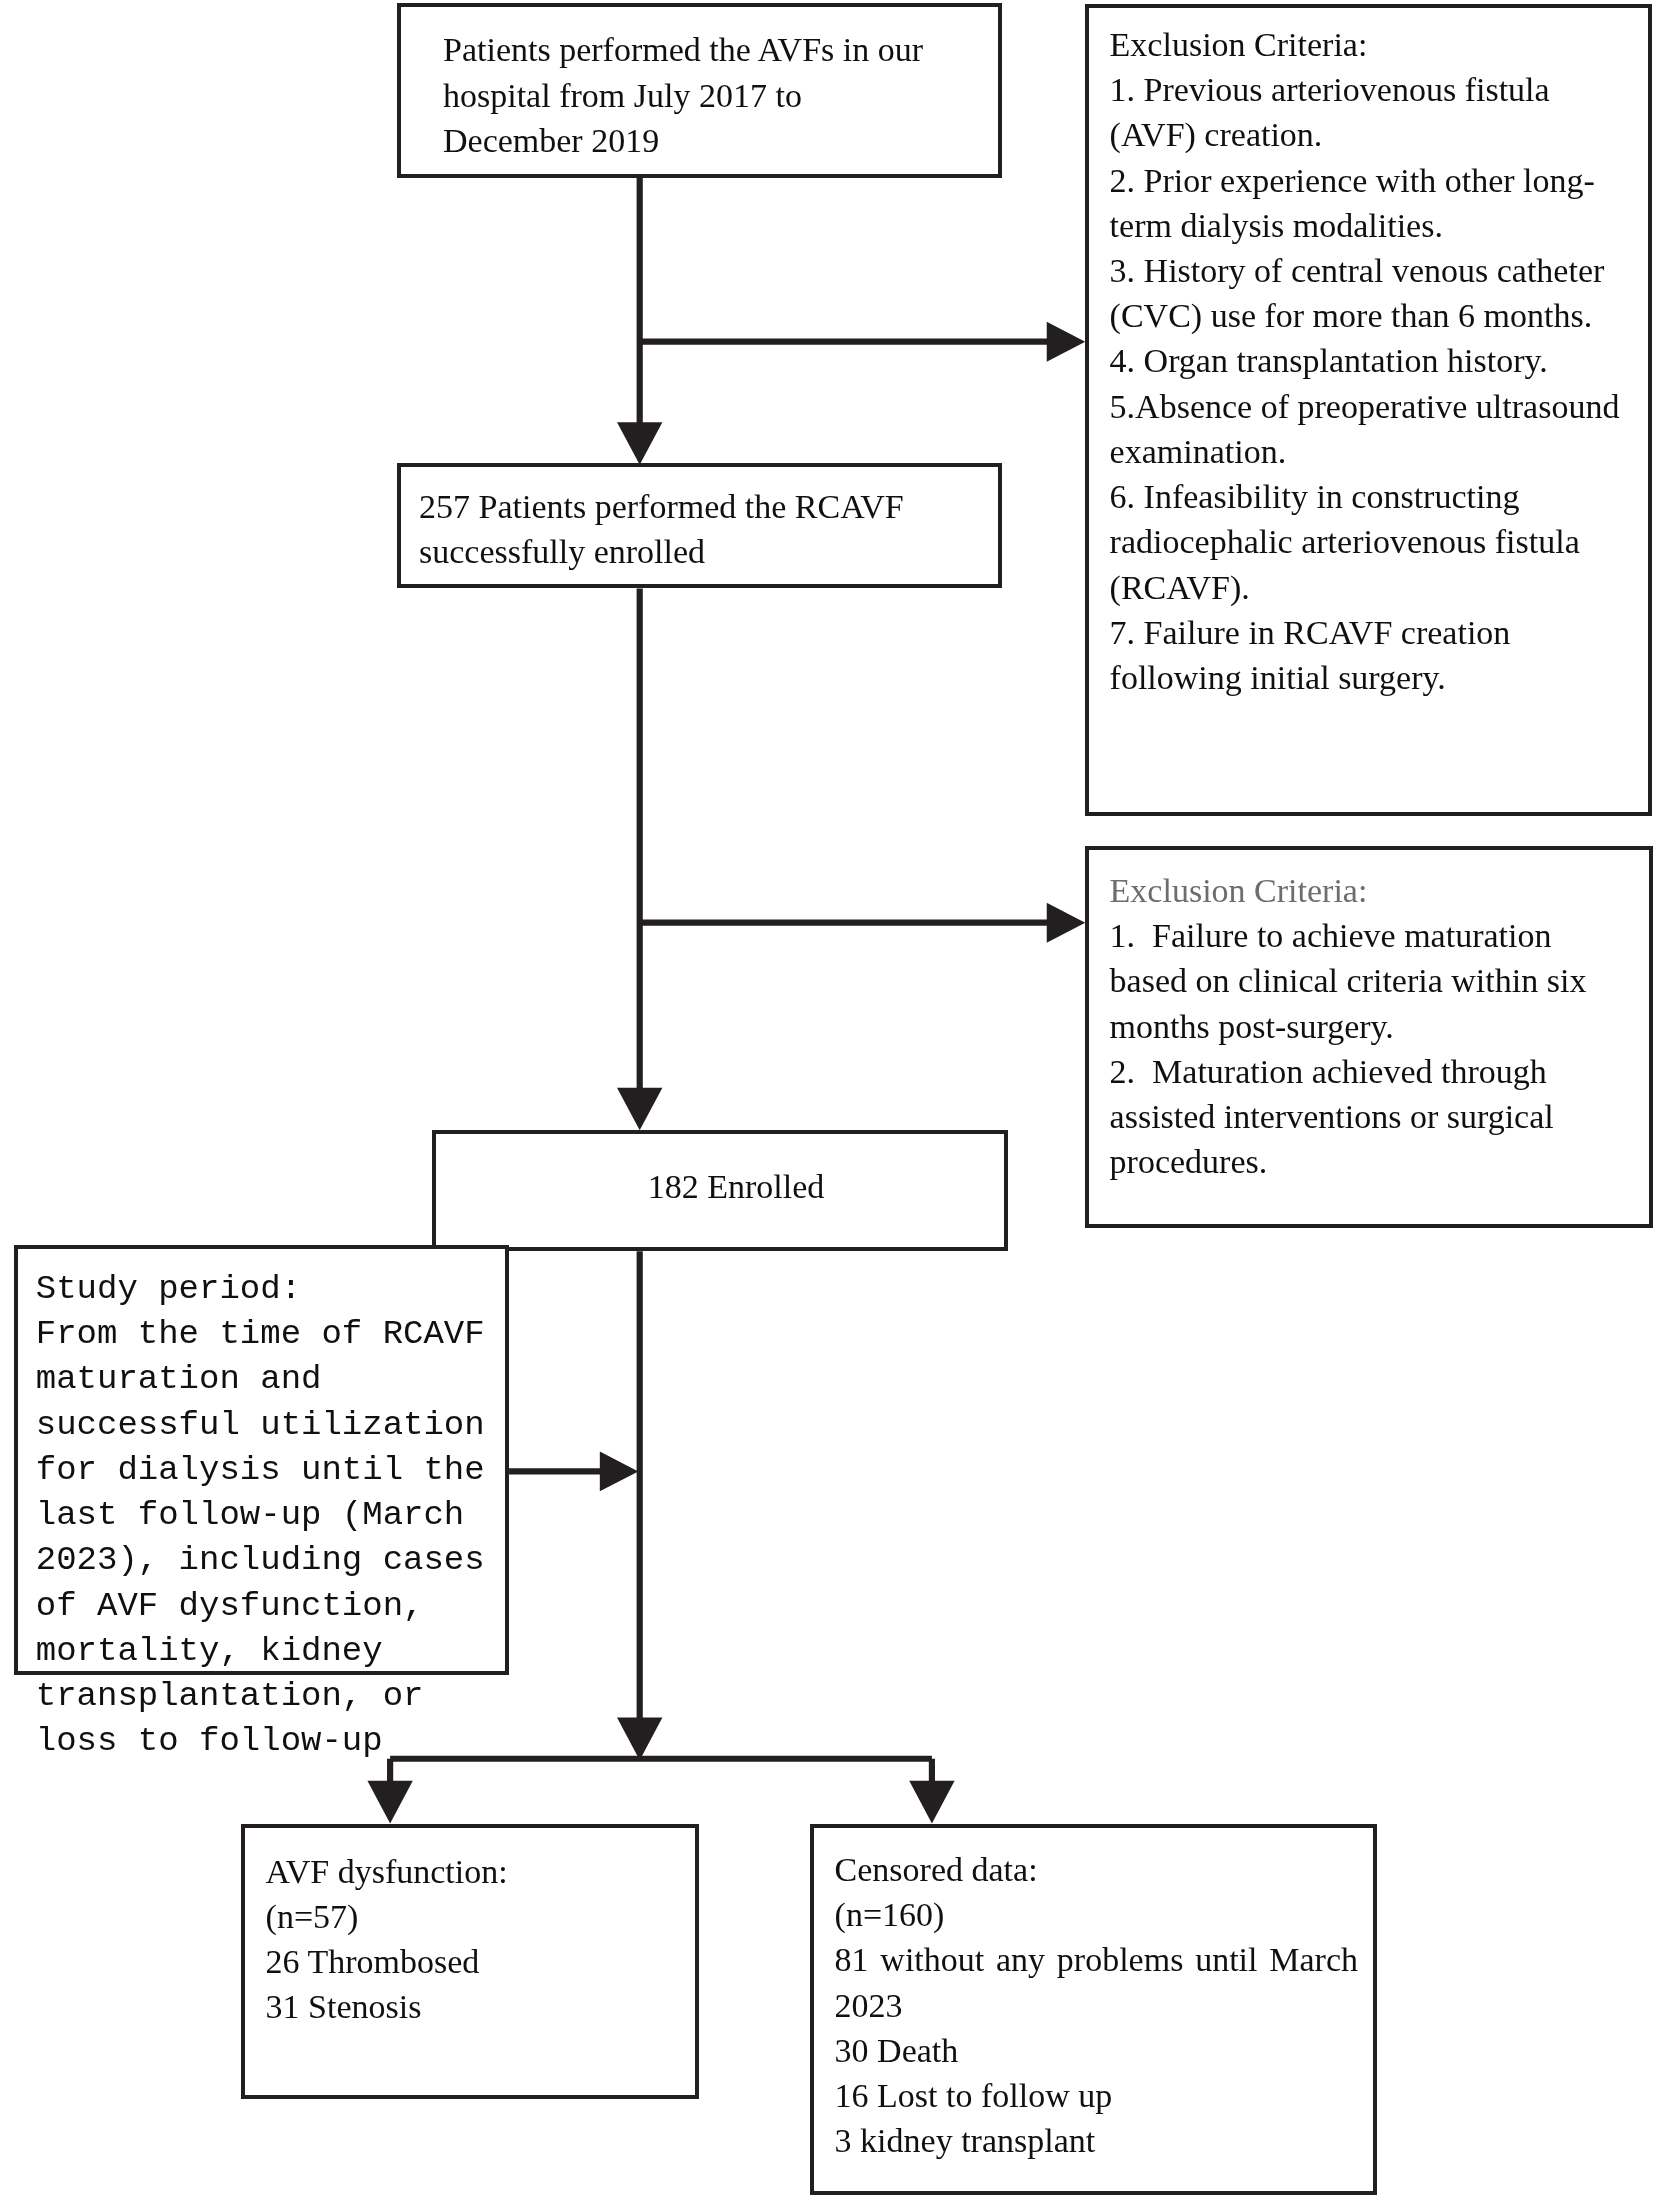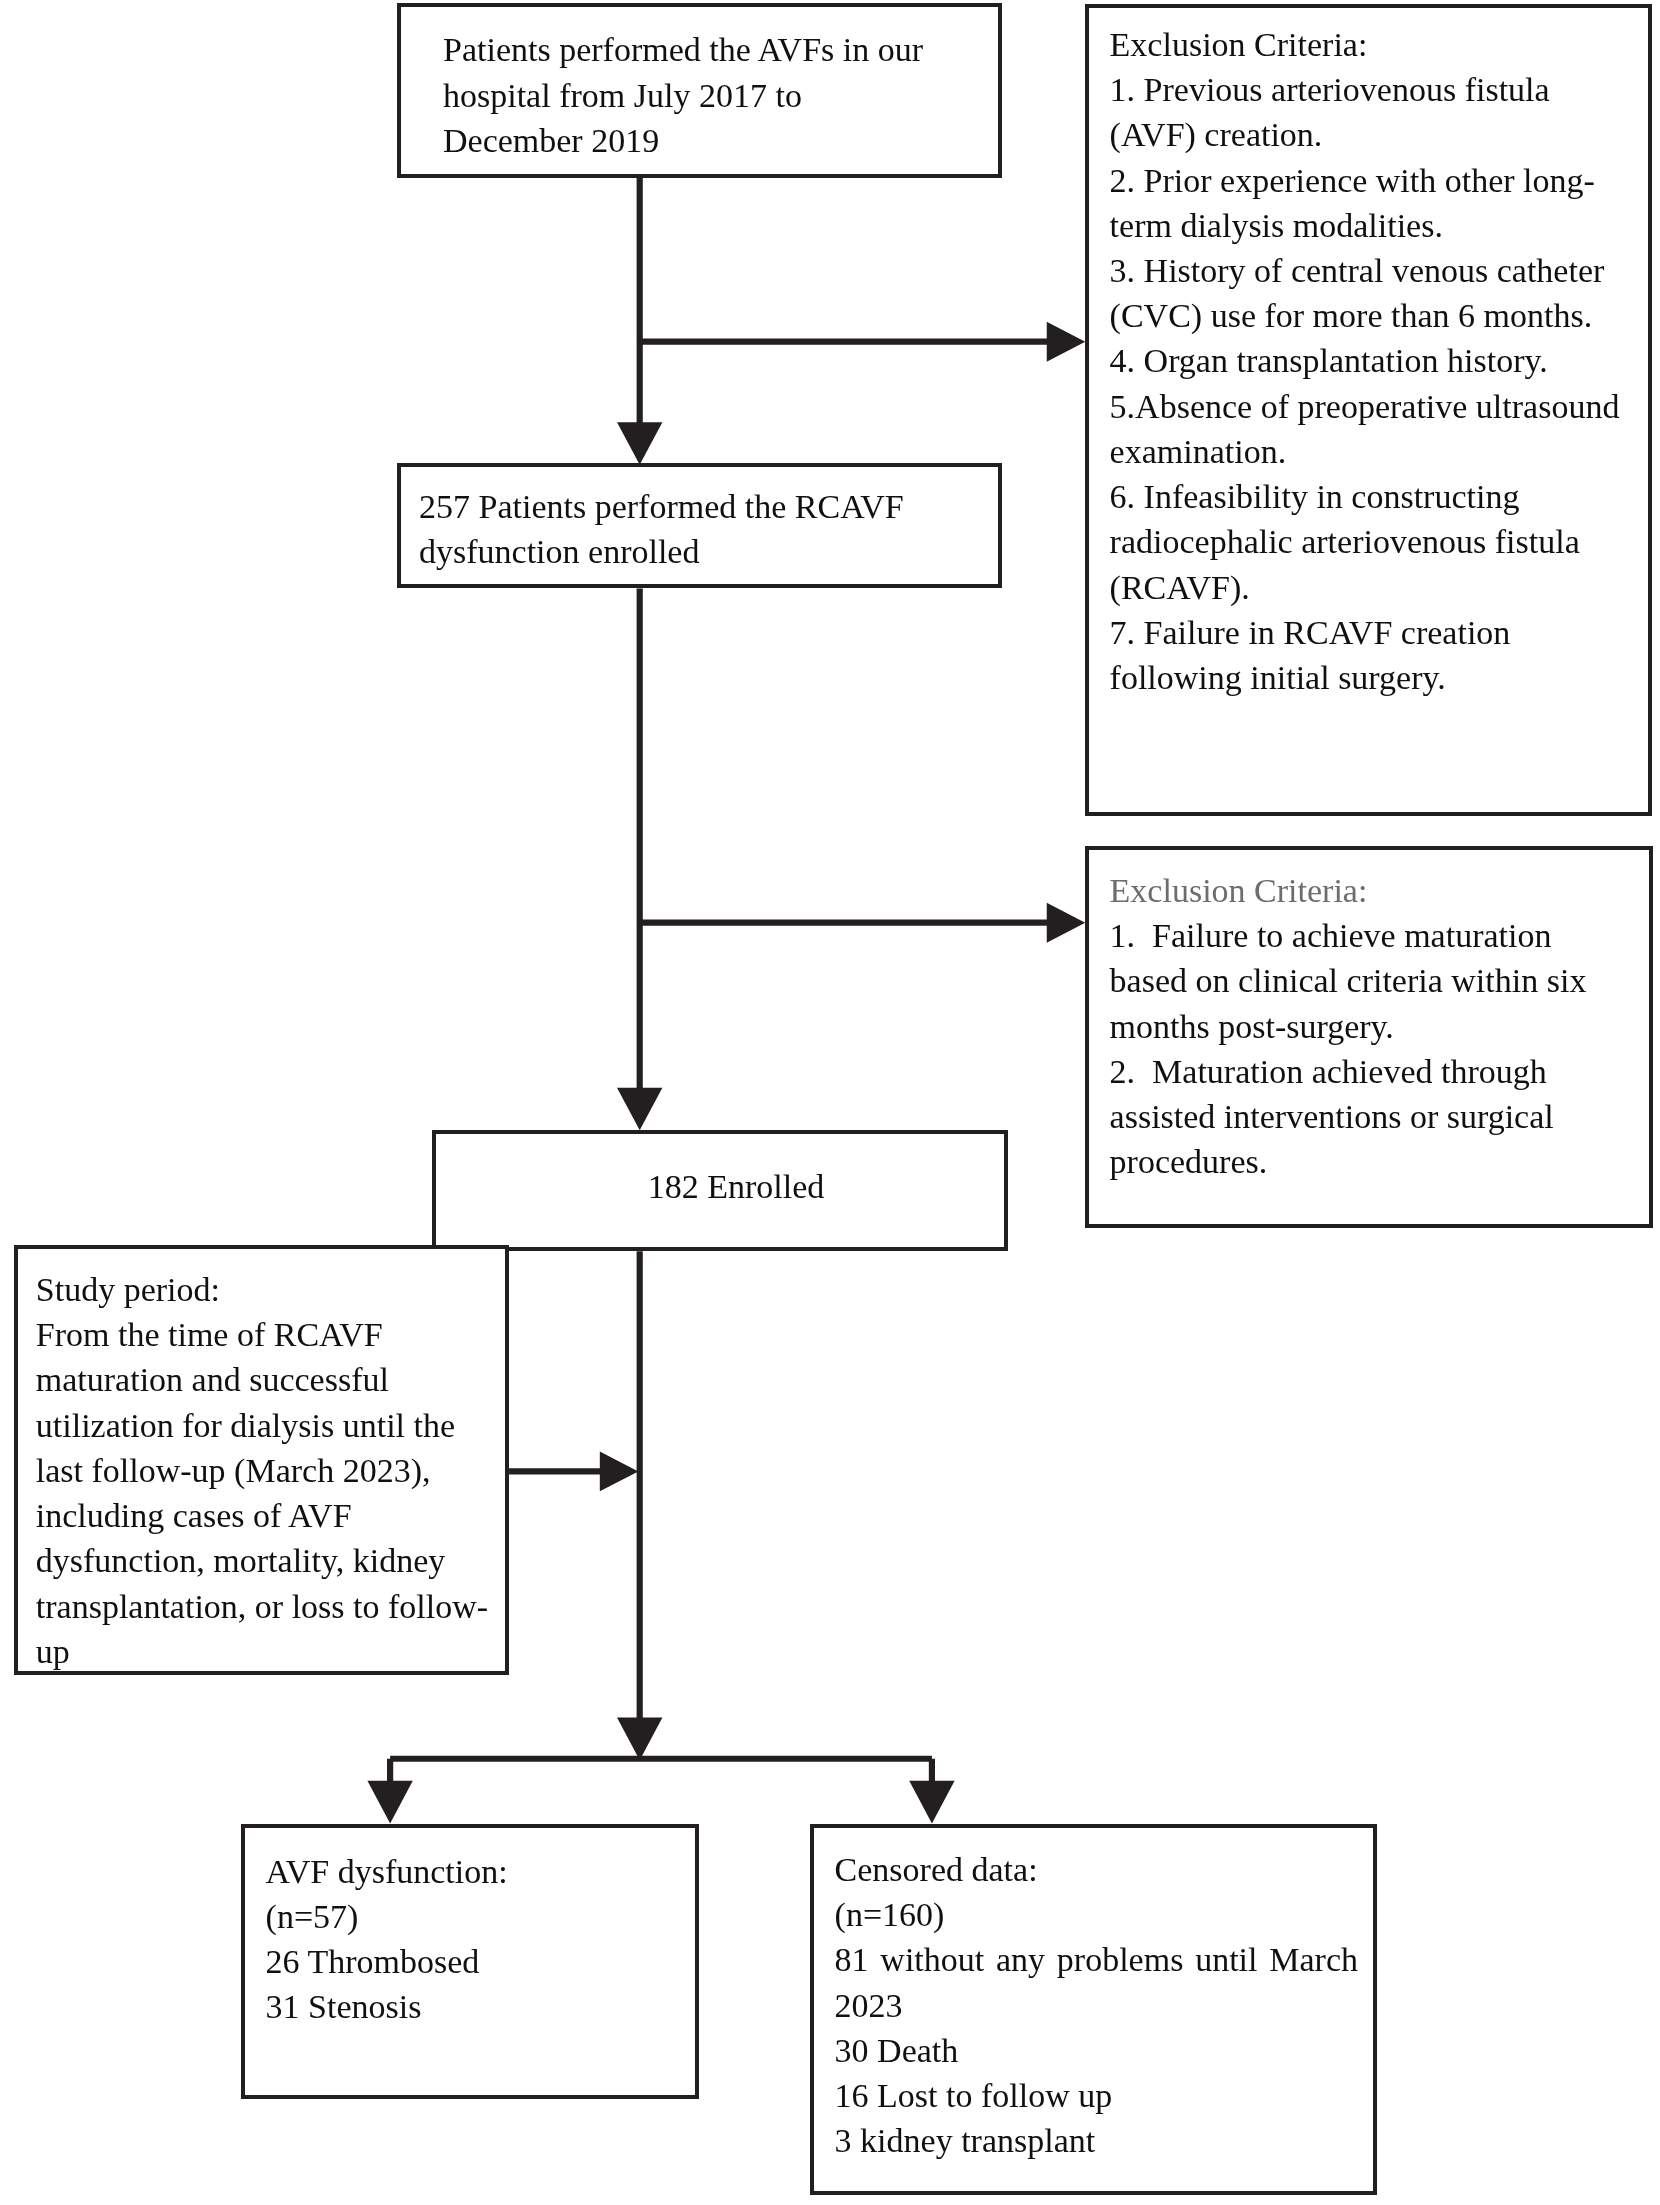--- a/index.html
+++ b/index.html
@@ -64,21 +64,21 @@
   #node-enrolled182 { left: 432px;  top: 1130px; width: 576px;  height: 121px; }
   #node-studyperiod { left: 13.8px;   top: 1245px; width: 495px;  height: 430px; }
   #node-dysfunction { left: 241px;  top: 1824px; width: 458px;  height: 275px; }
   #node-censored    { left: 802px; top: 1824px; width: 567px;  height: 371px; margin-left: 8px; }
 
   #node-source      .pad { padding-top: 20.6px; }
   #node-enrolled257 .pad { padding-top: 16.5px; }
   #node-enrolled182 .pad { padding-top: 30px; margin-left: 32px; }
   #node-exclusion1  .pad { padding: 13.8px 15px 6.9px 20.6px; }
   #node-exclusion2  .pad { padding: 18px 15px 6.9px 20.6px; }
-  #node-studyperiod .pad { padding: 18px 15px 6.9px 18px; }
+  #node-studyperiod .pad { padding: 18px 15px 6.9px 18px; font-family: Liberation Mono, monospace; }
   #node-dysfunction .pad { padding: 20.6px 15px 6.9px 20.6px; }
   #node-censored    .pad { padding: 19px 15px 6.9px 20.6px; }
 </style>
 </head>
 <body>
 
 <div id="page">
 
   <svg id="connectors" viewBox="0 0 2415 3207" width="1661" height="2205">
     <g fill="#231f20" stroke="#231f20" stroke-width="9">
@@ -127,21 +127,21 @@
       <p class="line">4. Organ transplantation history.</p>
       <p class="line">5.Absence of preoperative ultrasound examination.</p>
       <p class="line">6. Infeasibility in constructing radiocephalic arteriovenous fistula (RCAVF).</p>
       <p class="line">7. Failure in RCAVF creation following initial surgery.</p>
     </div>
   </div>
 
   <div class="node" id="node-enrolled257">
     <div class="pad">
       <p class="line">257 Patients performed the RCAVF</p>
-      <p class="line">dysfunction enrolled</p>
+      <p class="line">successfully enrolled</p>
     </div>
   </div>
 
   <div class="node" id="node-exclusion2">
     <div class="pad">
       <p class="line muted">Exclusion Criteria:</p>
       <p class="line">1.  Failure to achieve maturation based on clinical criteria within six months post-surgery.</p>
       <p class="line">2.  Maturation achieved through assisted interventions or surgical procedures.</p>
     </div>
   </div>

